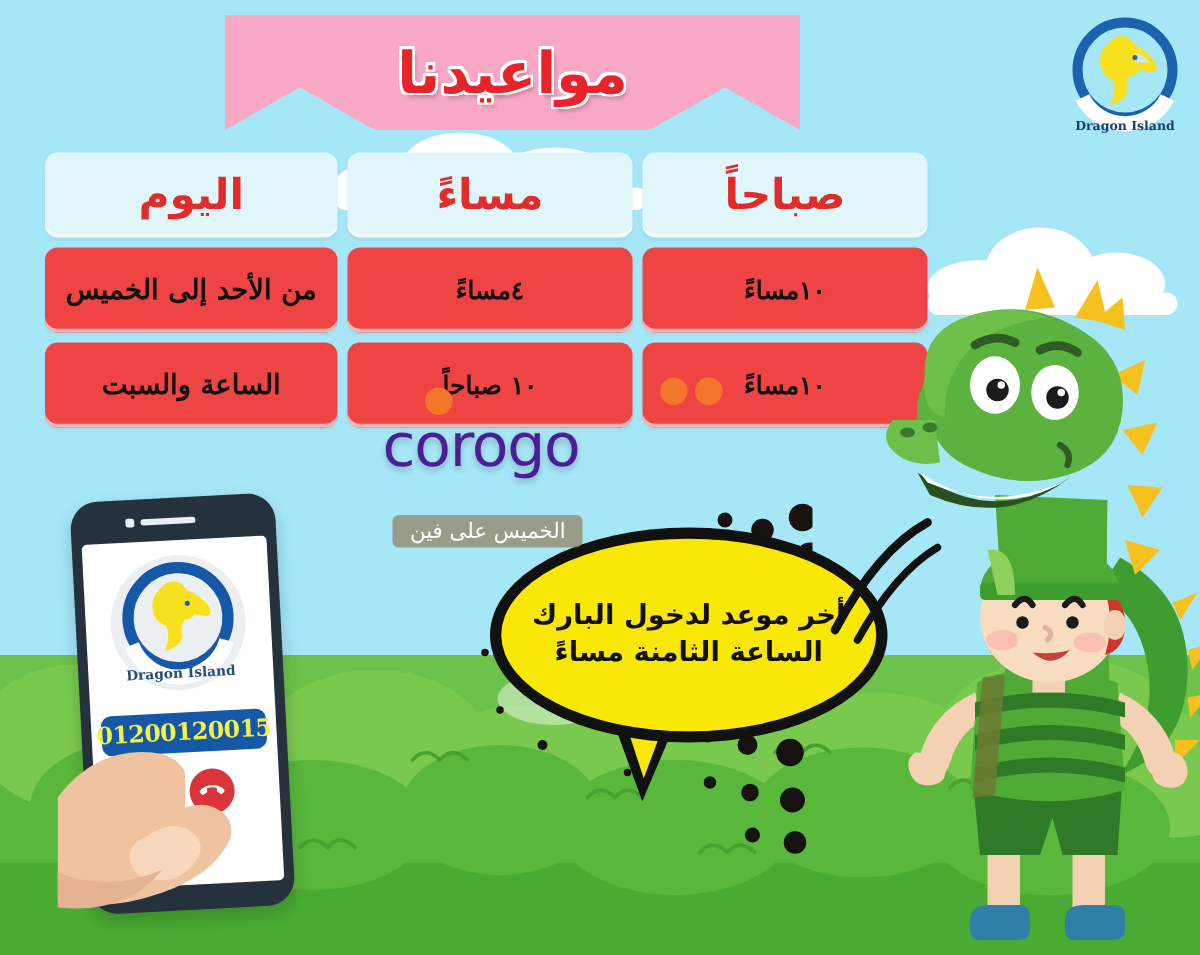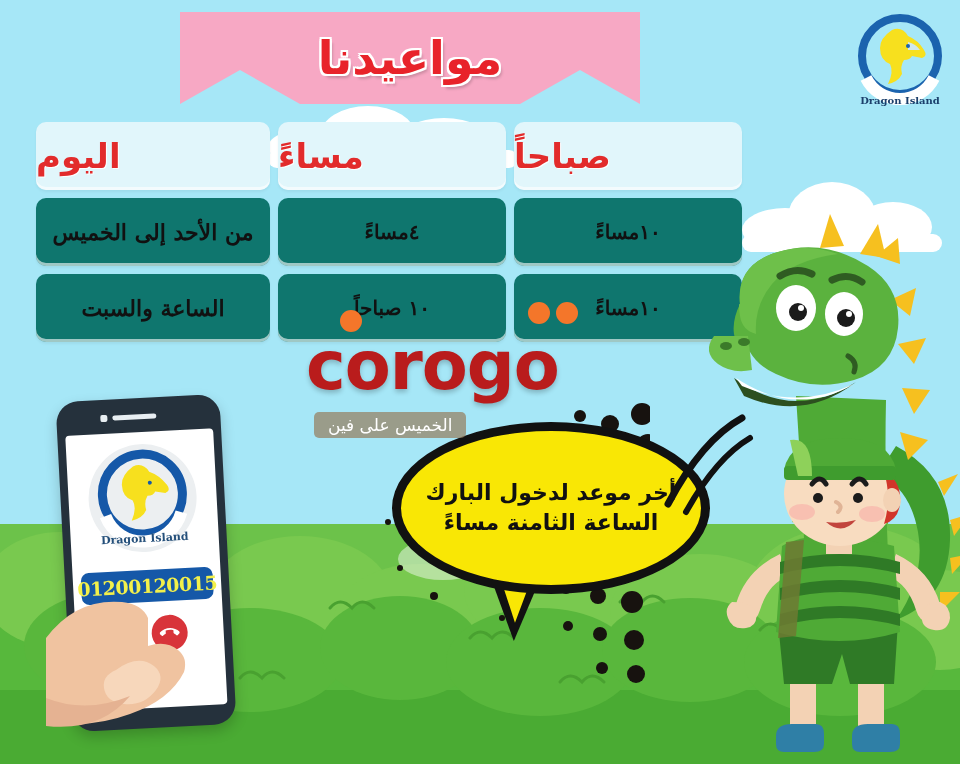--- a/index.html
+++ b/index.html
@@ -75,30 +75,30 @@
     position:absolute; left:848px; top:8px; width:104px; height:104px;
     border-radius:50%;
   }
   .logo svg { display:block; }
 
   
   .table { position:absolute; left:36px; top:122px; width:706px; }
   .trow { display:flex; flex-direction:row-reverse; gap:8px; margin-bottom:8px; }
   .cell {
     height:68px; border-radius:10px;
-    background:#0f766e;
+    background:#ef4444;
     box-shadow: inset 0 -3px 0 rgba(255,255,255,.6), 0 2px 3px rgba(0,0,0,.05);
     display:flex; align-items:center; justify-content:center;
     direction:rtl; text-align:center;
   }
   .cell.day  { width:234px; }
   .cell.morn { width:228px; }
   .cell.eve  { width:228px; }
 
-  .head-row .cell { background:#e1f6fb;justify-content:flex-end; }
+  .head-row .cell { background:#e1f6fb; }
   .head-row .cell span {
     color:#e22b2b; font-size:34px; font-weight:bold;
     text-shadow: 1px 1px 0 rgba(255,255,255,.9);
   }
   .body-row .cell span {
     color:#111; font-size:20px; font-weight:bold; font-family:"DejaVu Serif","Liberation Serif",serif;
   }
   .body-row .cell.day span { font-size:22px; }
 
   
@@ -168,21 +168,21 @@
   .call-decline{ left:76px; top:184px; background:#d8343a; }
 
   
   .dragon { position:absolute; left:700px; top:196px; width:262px; height:430px; }
   
   .boy { position:absolute; left:726px; top:436px; width:240px; height:328px; }
 
   
   .watermark { position:absolute; left:306px; top:336px; width:340px; height:110px; z-index:40; }
   .wm-text {
-    font-size:67px; font-weight:bold; color:#b91c1c; letter-spacing:-1px;
+    font-size:48px; font-weight:normal; color:#4c1d95; letter-spacing:-1px;
     font-family:"DejaVu Sans","Liberation Sans",sans-serif; direction:ltr;
     text-shadow: 0 3px 5px rgba(0,0,0,.22);
     line-height:.9;
   }
   .wm-badge {
     position:absolute; left:8px; top:76px; padding:3px 14px;
     background:rgba(150,128,96,.72); border-radius:5px;
   }
   .wm-badge span { color:#fff; font-size:17px; direction:rtl; }
   .wm-dot { position:absolute; width:22px; height:22px; border-radius:50%; background:#f4762a; }

